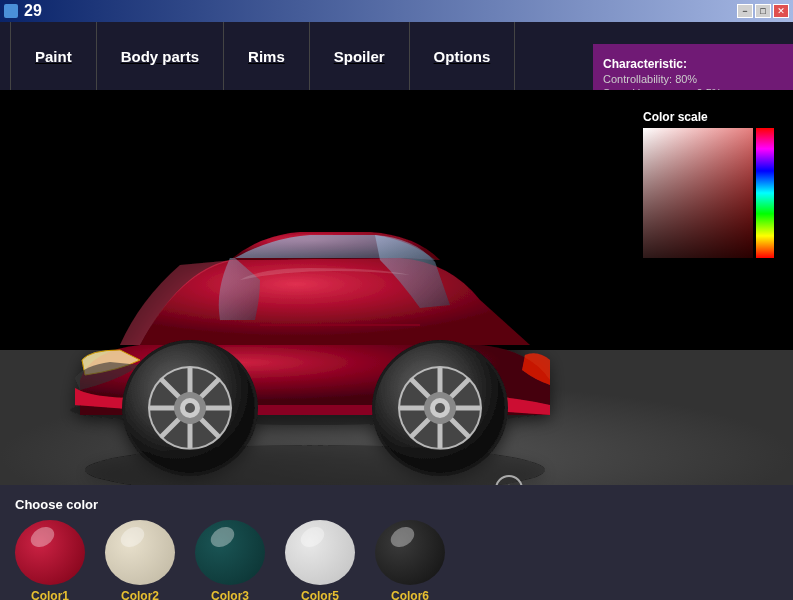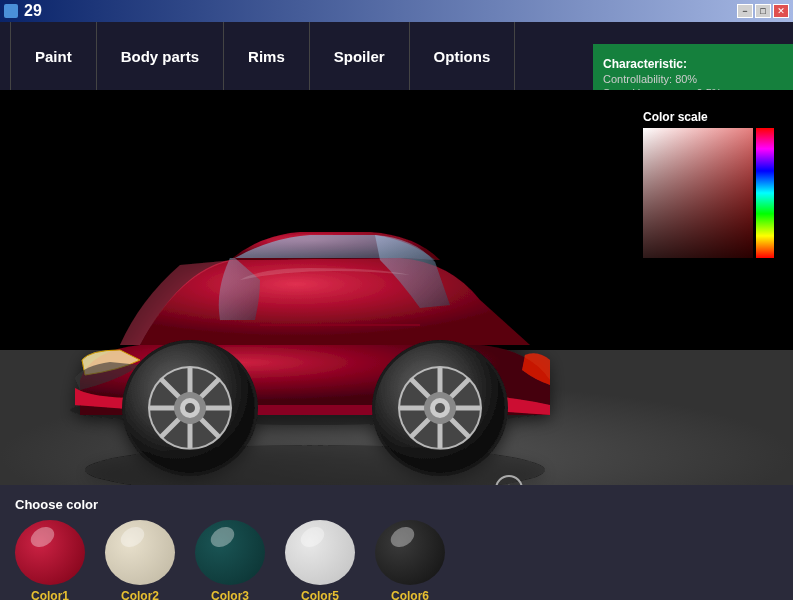--- a/index.html
+++ b/index.html
@@ -54,20 +54,21 @@
     .tb-btn.close { background: #e05050; color: white; }
 
     
     .menu-bar {
       background: #1a1a2e;
       height: 68px;
       display: flex;
       align-items: center;
       padding: 0 10px;
       gap: 0;
+      text-decoration: underline;
     }
     .menu-item {
       color: white;
       padding: 8px 24px;
       font-size: 15px;
       font-weight: bold;
       cursor: pointer;
       border-right: 1px solid #444;
       height: 100%;
       display: flex;
@@ -75,21 +76,21 @@
     }
     .menu-item:first-child { border-left: 1px solid #444; }
 
     
     .characteristic-panel {
       position: absolute;
       top: 22px;
       right: 0;
       width: 200px;
       height: 68px;
-      background: #15803d;
+      background: #701a75;
       display: flex;
       flex-direction: column;
       justify-content: center;
       padding: 6px 10px;
       gap: 2px;
     }
     .char-title {
       color: white;
       font-size: 12px;
       font-weight: bold;

